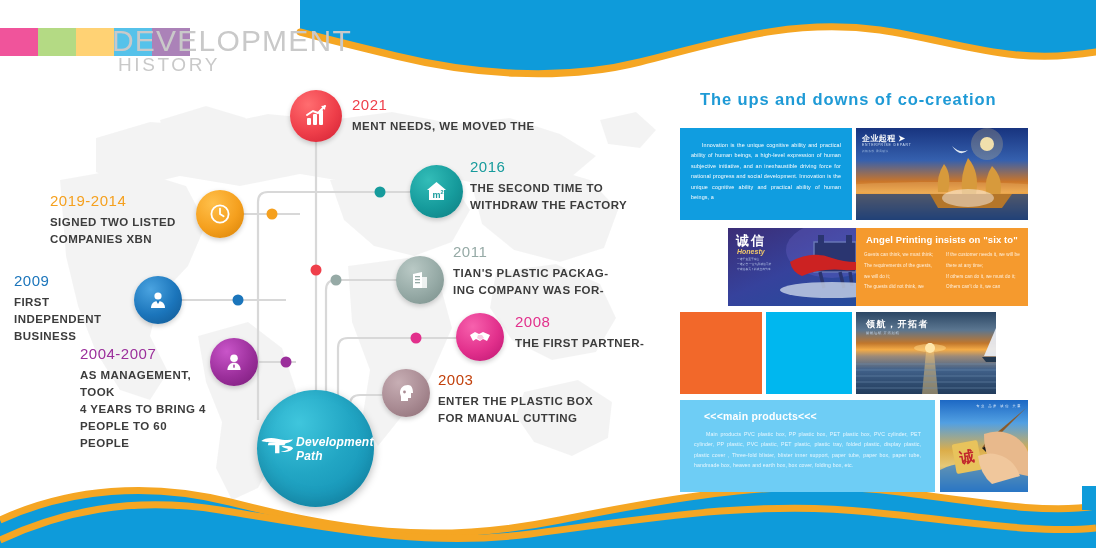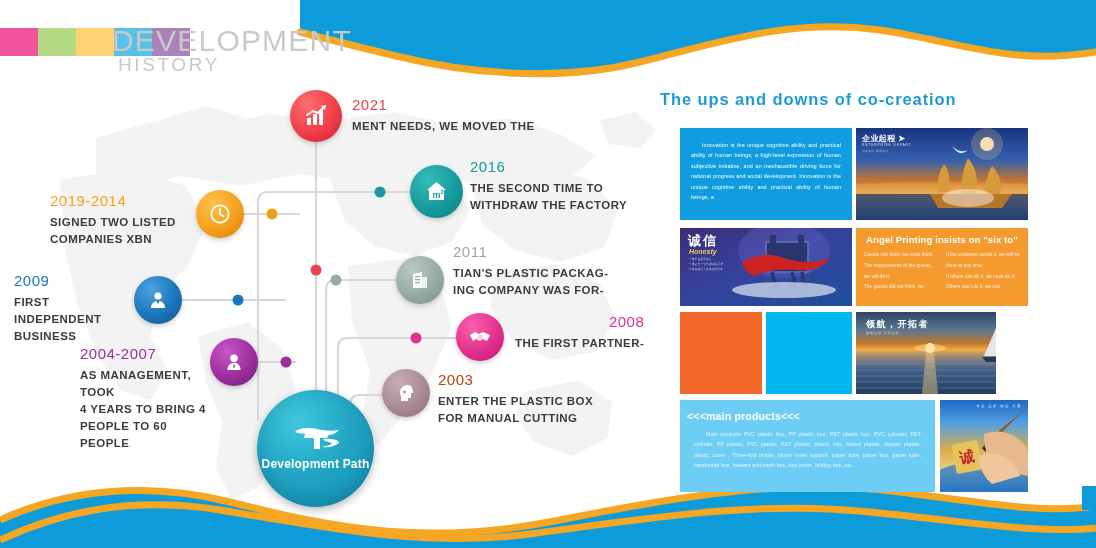--- a/index.html
+++ b/index.html
@@ -33,57 +33,57 @@
   .node svg { display:block; }
   .entry { position: absolute; }
   .entry .yr { font-size: 15px; font-weight: 400; letter-spacing: .5px; line-height: 1.25; margin-bottom: 3px; }
   .entry .tx { font-size: 11.5px; font-weight: 700; color: #3c3c3c; letter-spacing: .45px; line-height: 1.48; }
   .entry.right-al { text-align: right; }
 
   
   .hub { position: absolute; left: 257px; top: 390px; width: 117px; height: 117px; border-radius: 50%;
          background: radial-gradient(circle at 36% 28%, #3fc6dd 0%, #22a6c4 45%, #0f8ab0 100%);
          box-shadow: 0 3px 9px rgba(0,0,0,.28), inset 0 -6px 16px rgba(0,0,0,.12);
-         display:flex; flex-direction: column; align-items:center; justify-content:center; }
+         display:flex; flex-direction: row; align-items:center; justify-content:center;font-style:italic; }
   .hub-logo { margin-bottom: 5px; }
   .hub-label { color:#fff; font-size: 12px; font-weight: 700; letter-spacing:.2px; }
 
   
-  .rt-title { position: absolute; left: 660px; top: 90px; font-size: 16.5px; font-weight: 700;
+  .rt-title { position: absolute; left: 700px; top: 90px; font-size: 16.5px; font-weight: 700;
               color: #1e9ad6; letter-spacing: .9px; }
   .card { position: absolute; overflow: hidden; }
 
   .c-blue-text { background: #109de0; }
   .c-blue-text p { color:#fff; font-size: 5.4px; line-height: 1.92; letter-spacing: .12px;
                    padding: 12px 11px 0 11px; text-align: justify; text-indent: 11px; }
 
   .c-ship { background: linear-gradient(180deg,#1c3f8f 0%, #2a5bb0 28%, #b8651f 62%, #e39a3c 80%, #2b4e86 100%); }
   .c-ship .lbl-cn { position:absolute; left:6px; top:5px; color:#fff; font-size:8px; font-weight:700; letter-spacing:.4px; }
   .c-ship .lbl-en { position:absolute; left:6px; top:15px; color:#cfe0f5; font-size:3.4px; letter-spacing:.8px; }
   .c-ship .lbl-en2{ position:absolute; left:6px; top:21px; color:#9bb8de; font-size:2.8px; letter-spacing:.4px; }
 
-  .c-honesty { background: linear-gradient(135deg,#3a2d74 0%, #35419a 38%, #2a64b8 70%, #1f4f9c 100%); }
+  .c-honesty { background: linear-gradient(135deg,#3a2d74 0%, #35419a 38%, #2a64b8 70%, #1f4f9c 100%); margin-left: 48px; }
   .c-honesty .h-cn { position:absolute; left:8px; top:4px; color:#fff; font-size:13px; font-weight:700; letter-spacing:2px; }
   .c-honesty .h-en { position:absolute; left:9px; top:20px; color:#f0c86a; font-size:7px; font-weight:700; font-style:italic; }
   .c-honesty .h-sm { position:absolute; left:9px; top:29px; color:#b9c9e8; font-size:2.8px; line-height:1.8; }
 
   .c-sixto { background: #f59a2e; }
   .c-sixto h4 { color:#fff; font-size: 9.5px; font-weight:700; text-align:center; padding-top: 6px; letter-spacing:.1px; }
   .c-sixto .cols { display:flex; gap: 8px; padding: 5px 8px 0 8px; }
   .c-sixto .cols div { flex:1; color:#fff2e0; font-size:4.6px; line-height: 2.35; letter-spacing:.1px; }
 
   .c-solid-orange { background: #f2682a; }
   .c-solid-cyan   { background: #00b7ef; }
 
   .c-sunset { background: linear-gradient(180deg,#2e4a6b 0%, #4a6b8c 18%, #c87a2a 38%, #f0a845 48%, #4a6a90 62%, #2d4663 100%); }
   .c-sunset .s-cn { position:absolute; left:10px; top:6px; color:#fff; font-size:9px; font-weight:700; letter-spacing:1.5px; }
   .c-sunset .s-sm { position:absolute; left:10px; top:19px; color:#bed2e8; font-size:3.4px; letter-spacing:.6px; }
 
   .c-products { background: #6ecdf5; }
-  .c-products h4 { color:#fff; font-size: 10.5px; font-weight:700; padding: 10px 0 0 7px; letter-spacing:.2px; }
+  .c-products h4 { color:#fff; font-size: 10.5px; font-weight:700; padding: 10px 0 0 24px; letter-spacing:.2px; }
   .c-products p { color:#eaf8ff; font-size:5.2px; line-height:2.0; letter-spacing:.12px;
                   padding: 7px 14px 0 14px; text-align: justify; text-indent: 12px; }
 
   .c-brush { background: linear-gradient(180deg,#1d68c4 0%, #3d93dc 22%, #d8a43c 52%, #e8c06a 66%, #1a5fb5 100%); }
   .c-brush .b-sm { position:absolute; right:6px; top:4px; color:#eaf3ff; font-size:3.2px; letter-spacing:1.6px; }
 </style>
 </head>
 <body>
 
 <div id="stage">
@@ -198,21 +198,21 @@
     <div class="tx">ING COMPANY WAS FOR-</div>
   </div>
 
   <div class="node" style="left:456px; top:313px; width:48px; height:48px;
               background: radial-gradient(circle at 35% 28%, #f761ad 0%, #e2308c 55%, #bb1571 100%);">
     <svg width="26" height="26" viewBox="0 0 26 26">
       <path d="M3 11 L8 8 L12 10 L16 8 L23 11 L20 17 L16 15 L13 17 L9 15 L6 17 Z" fill="#fff"></path>
       <path d="M11 11 L15 11 L17 14 L13 16 L10 14 Z" fill="#e2308c" opacity=".25"></path>
     </svg>
   </div>
-  <div class="entry" style="left:515px; top:313px;text-align:right;">
+  <div class="entry" style="left:515px; top:313px;">
     <div class="yr" style="color:#e2308c">2008</div>
     <div class="tx">THE FIRST PARTNER-</div>
   </div>
 
   <div class="node" style="left:382px; top:369px; width:48px; height:48px;
               background: radial-gradient(circle at 35% 28%, #c7aeb4 0%, #a98b93 55%, #8c6c74 100%);">
     <svg width="24" height="24" viewBox="0 0 24 24">
       <path d="M14 4 C9 4 6 7.5 6 11.5 C6 13.5 7 14.5 7 16 L7 20 L14 20 L14 17 L17 17 L17 12 L19 12 C19 7.5 17.5 4 14 4 Z" fill="#fff"></path>
       <circle cx="10.5" cy="11" r="1.4" fill="#a98b93"></circle>
     </svg>

